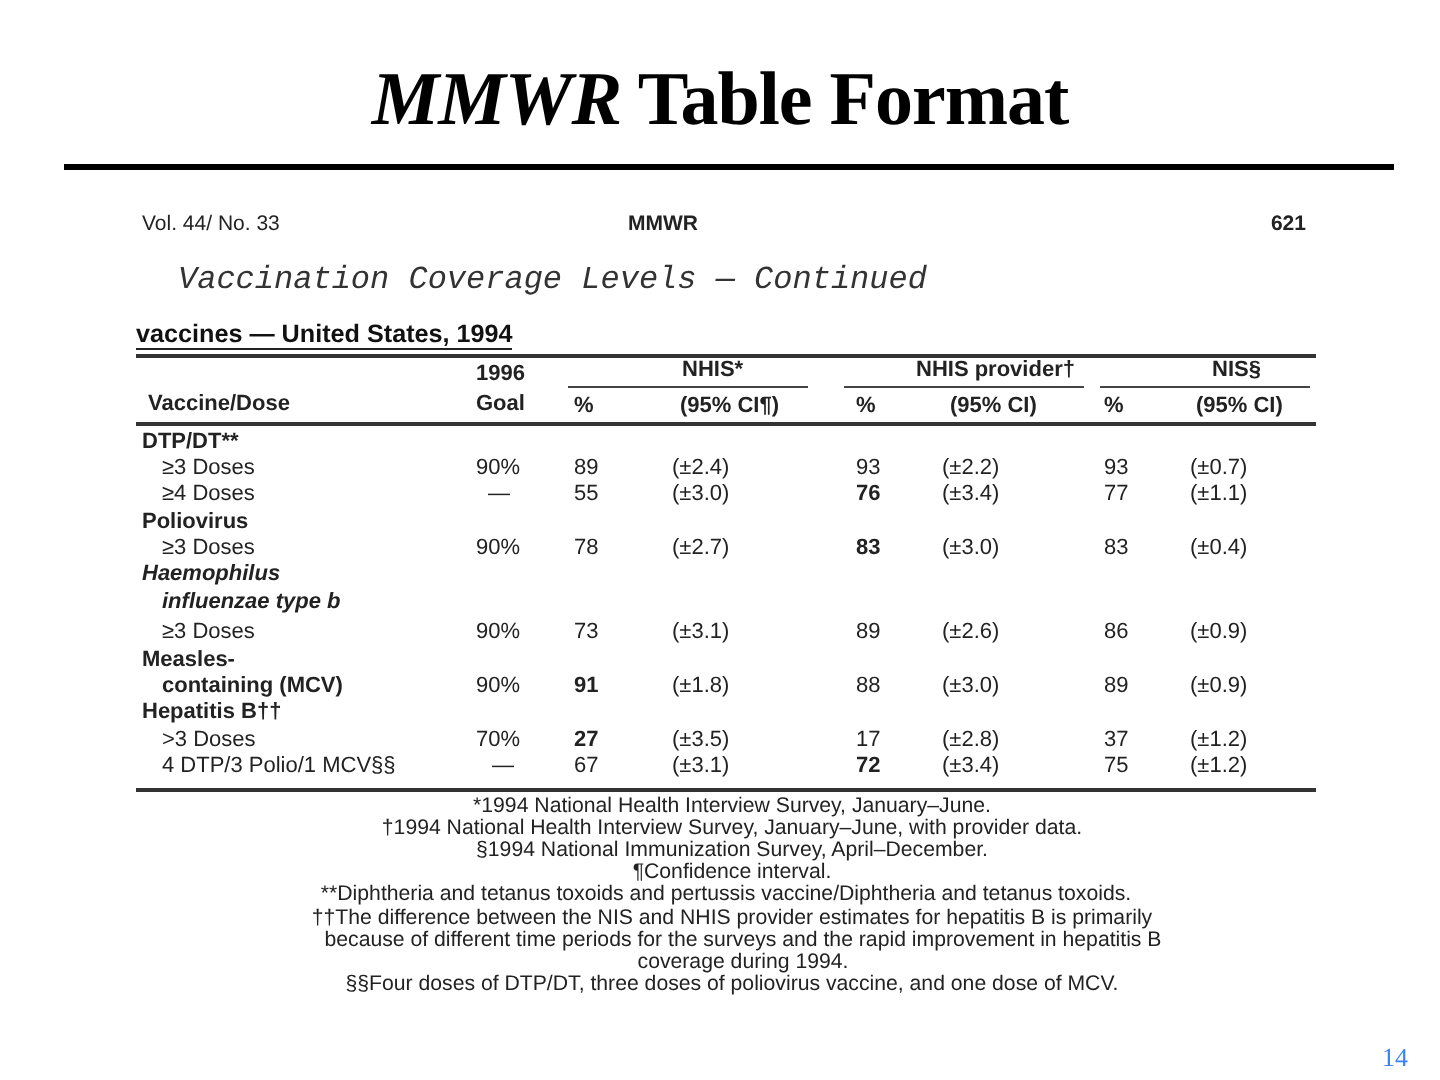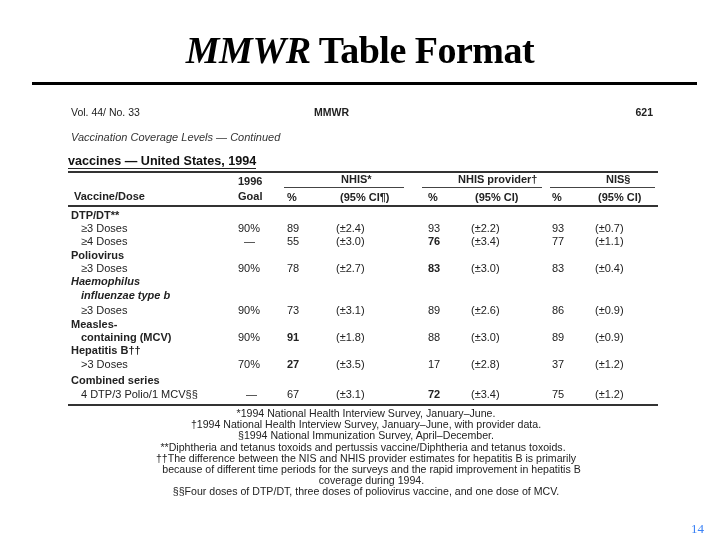--- a/index.html
+++ b/index.html
@@ -6,21 +6,21 @@
   body { width:720px; height:540px; background:#fff; position:relative; overflow:hidden; color:#111; }
   .slide-title { position:absolute; left:0; top:28px; width:720px; text-align:center;
     font-family:"Liberation Serif", serif; font-weight:bold; font-size:38px; color:#000; letter-spacing:-0.5px; }
   .slide-title i { font-style:italic; }
   .title-rule { position:absolute; left:32px; top:82px; width:665px; height:3px; background:#000; }
   .doc { position:absolute; left:68px; top:106px; width:590px; font-family:"Liberation Sans", sans-serif; color:#222; }
   .running { position:relative; height:16px; font-size:10.5px; }
   .running .vol { position:absolute; left:3px; top:0; }
   .running .jn { position:absolute; left:246px; top:0; font-weight:bold; }
   .running .pg { position:absolute; right:5px; top:0; font-weight:bold; }
-  .cont { font-size:11px; font-style:italic; margin-top:9px; margin-left:3px; color:#333; }
+  .cont { font-size:16px; font-style:italic; margin-top:9px; margin-left:21px; color:#333;font-family:Liberation Mono, monospace; }
   .tcap { font-size:12.6px; font-weight:bold; margin-top:11px; line-height:14px; color:#111; }
   .tcap .l2 { display:inline-block; border-bottom:1.5px solid #222; }
   .rule-top { height:2px; background:#333; margin-top:2px; }
   .hdr { position:relative; height:32px; font-size:11px; font-weight:bold; }
   .hdr span { position:absolute; }
   .gline { position:absolute; height:1px; background:#444; }
   .rule-mid { height:1.5px; background:#333; }
   .row { position:relative; height:13.4px; font-size:11px; }
   .row span { position:absolute; top:0; white-space:nowrap; }
   .cat { font-weight:bold; }
@@ -141,40 +141,38 @@
     <div class="row">
       <span class="c-label" style="left:13px;">&gt;3 Doses</span>
       <span class="c-goal">70%</span>
       <span class="c-p1" style="font-weight:bold;">27</span>
       <span class="c-ci1">(±3.5)</span>
       <span class="c-p2">17</span>
       <span class="c-ci2">(±2.8)</span>
       <span class="c-p3">37</span>
       <span class="c-ci3">(±1.2)</span>
     </div>
-    <div class="row" style="margin-top:3px;">
-        <span class="c-label cat" style="left:3px;">Combined series</span>
-      </div>
     <div class="row">
       <span class="c-label" style="left:13px;">4 DTP/3 Polio/1 MCV§§</span>
       <span class="c-goal" style="left:178px;">—</span>
       <span class="c-p1">67</span>
       <span class="c-ci1">(±3.1)</span>
       <span class="c-p2" style="font-weight:bold;">72</span>
       <span class="c-ci2">(±3.4)</span>
       <span class="c-p3">75</span>
       <span class="c-ci3">(±1.2)</span>
     </div>
   </div>
   <div class="rule-bot"></div>
 
   <div class="fn" style="margin-top:2px;">
     <div>*1994 National Health Interview Survey, January–June.</div>
     <div>†1994 National Health Interview Survey, January–June, with provider data.</div>
     <div>§1994 National Immunization Survey, April–December.</div>
+    <div>¶Confidence interval.</div>
     <div style="margin-left:-6px;">**Diphtheria and tetanus toxoids and pertussis vaccine/Diphtheria and tetanus toxoids.</div>
     <div>††The difference between the NIS and NHIS provider estimates for hepatitis B is primarily</div>
     <div class="ind">because of different time periods for the surveys and the rapid improvement in hepatitis B</div>
     <div class="ind">coverage during 1994.</div>
     <div>§§Four doses of DTP/DT, three doses of poliovirus vaccine, and one dose of MCV.</div>
   </div>
 </div>
 
 <div class="slide-num">14</div>
 

